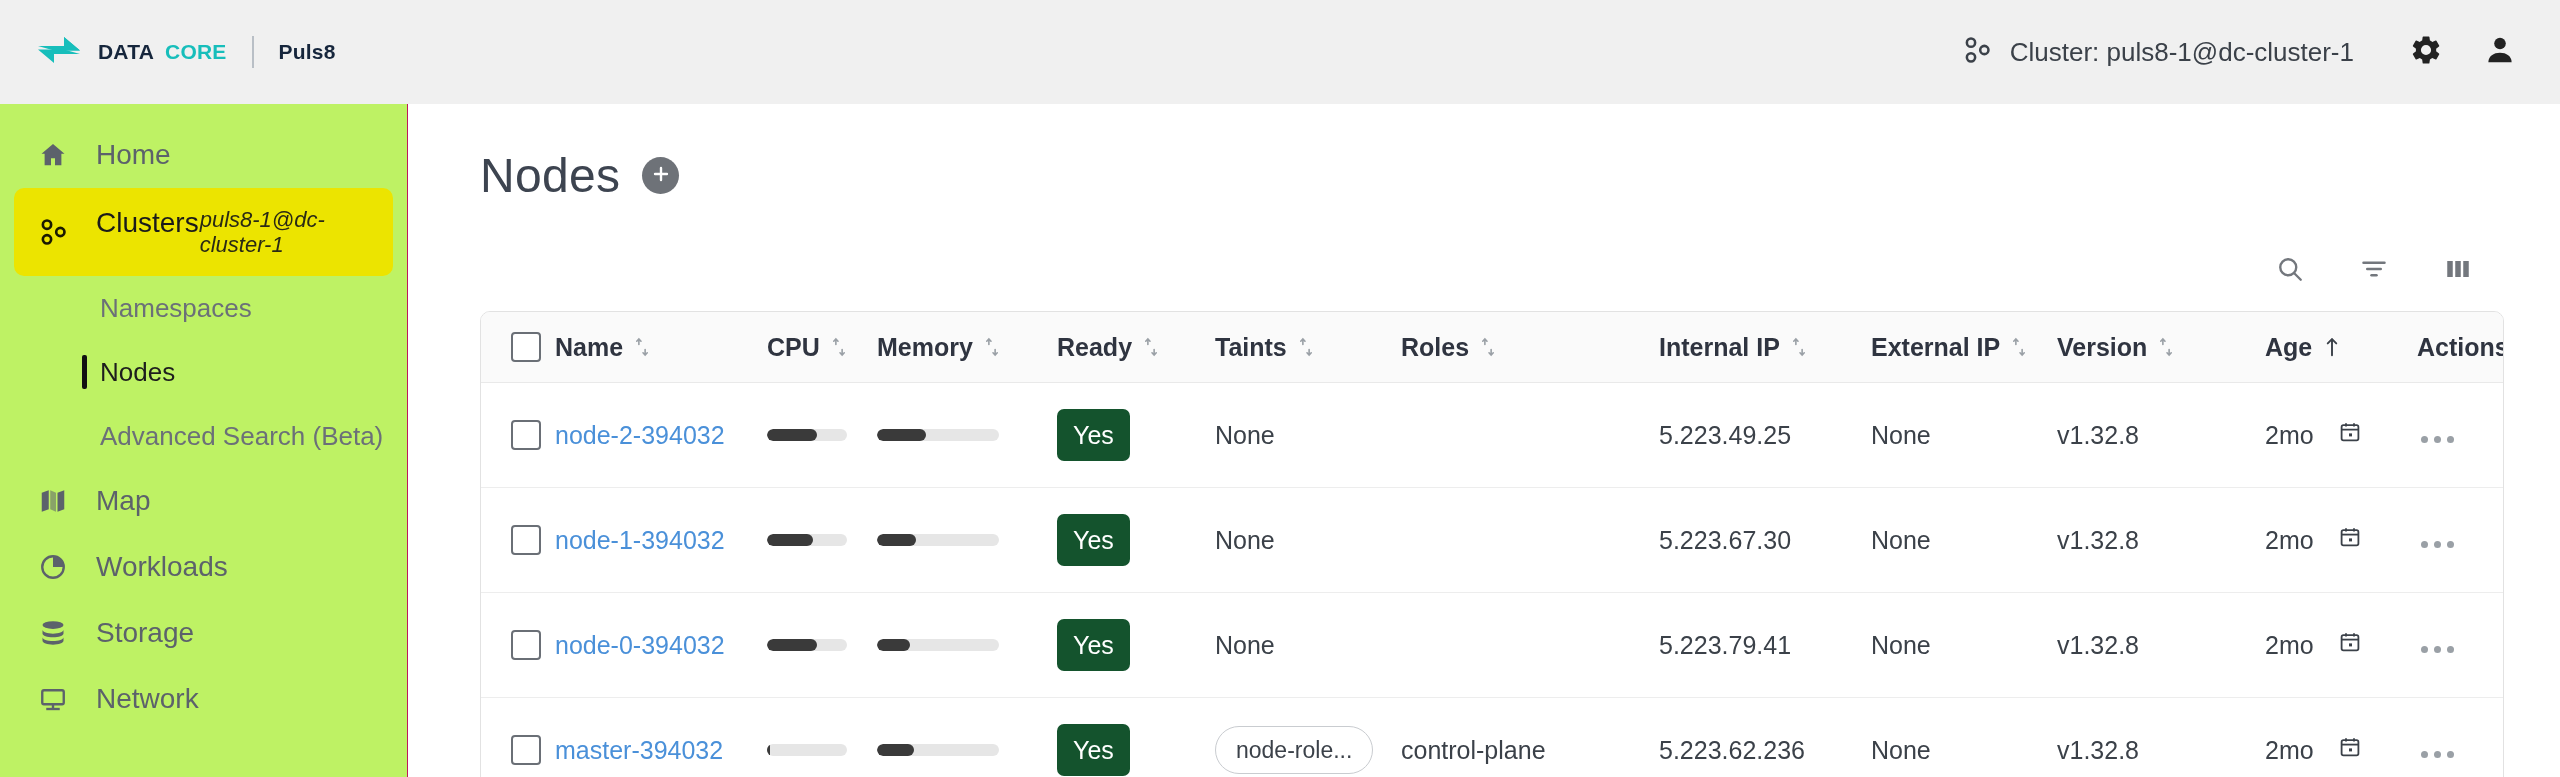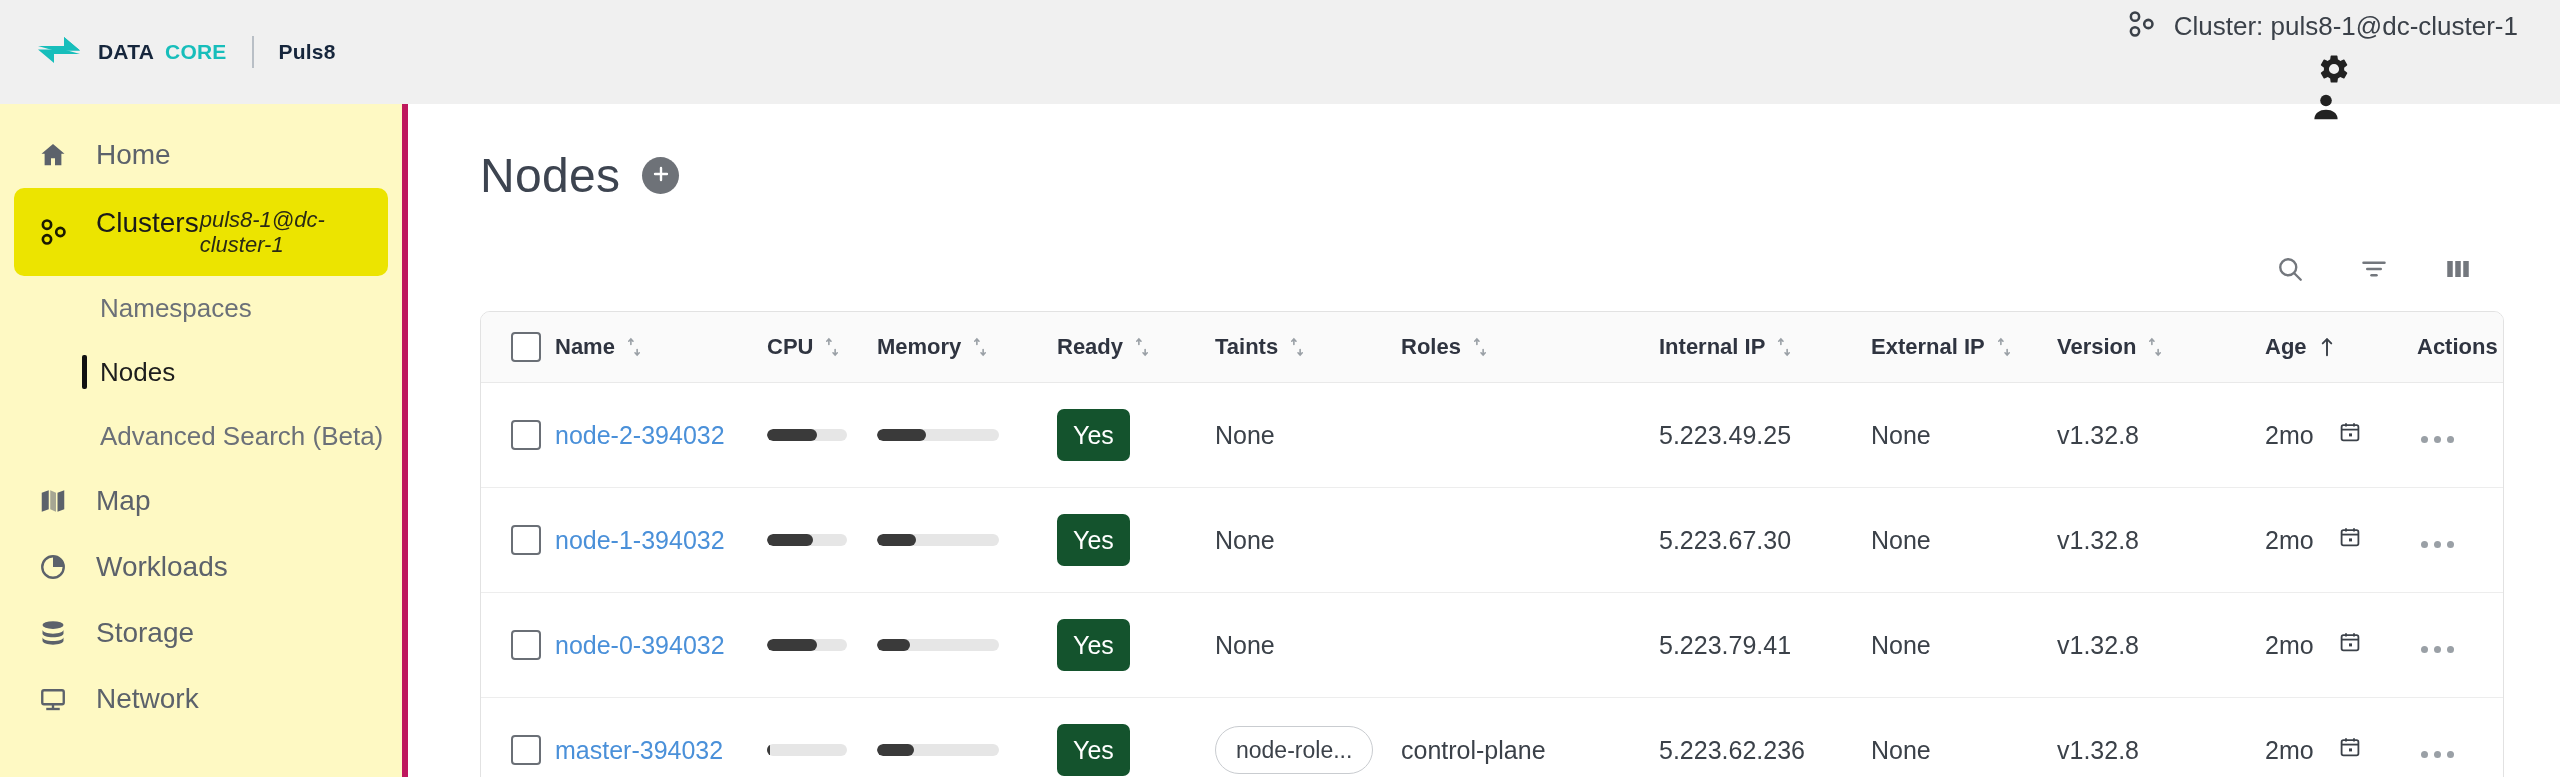--- a/index.html
+++ b/index.html
@@ -98,21 +98,20 @@
   }
 
   .topright {
     position: absolute;
     right: 28px;
     top: 0;
     height: 104px;
     display: flex;
     align-items: center;
     gap: 0;
-    flex-direction: column;
   }
   .cluster-chip {
     display: flex;
     align-items: center;
     gap: 17px;
     padding: 8px 14px;
     border-radius: 8px;
     cursor: pointer;
   }
   .cluster-label {
@@ -128,22 +127,22 @@
   .icon-btn.gear { margin-left: 26px; }
   .icon-btn.user { margin-left: 10px; }
 
   
   .shell { display: flex; height: 673px; }
 
   
   .sidebar {
     width: 408px;
     flex: 0 0 408px;
-    background: #fef9c3;
-    border-right: 6px solid #be185d;
+    background: #bef264;
+    border-right: 1px solid #be185d;
     padding-top: 18px;
     position: relative;
   }
   .nav-item {
     display: flex;
     align-items: center;
     gap: 24px;
     height: 66px;
     margin: 0 14px;
     padding-left: 20px;
@@ -232,21 +231,21 @@
     margin-top: 22px;
     border: 1px solid #e2e2e2;
     border-radius: 10px;
     background: #fff;
     overflow: hidden;
   }
   table { width: 100%; border-collapse: collapse; table-layout: fixed; }
   thead tr { background: #fafafa; }
   thead th {
     text-align: left;
-    font-size: 22px;
+    font-size: 25px;
     font-weight: 700;
     color: #2f3440;
     padding: 20px 0 20px 0;
     border-bottom: 1px solid #e9e9e9;
     white-space: nowrap;
   }
   .th-inner { display: flex; align-items: center; gap: 10px; }
   .sort-ic { flex: 0 0 auto; display: flex; }
 
   tbody td {

